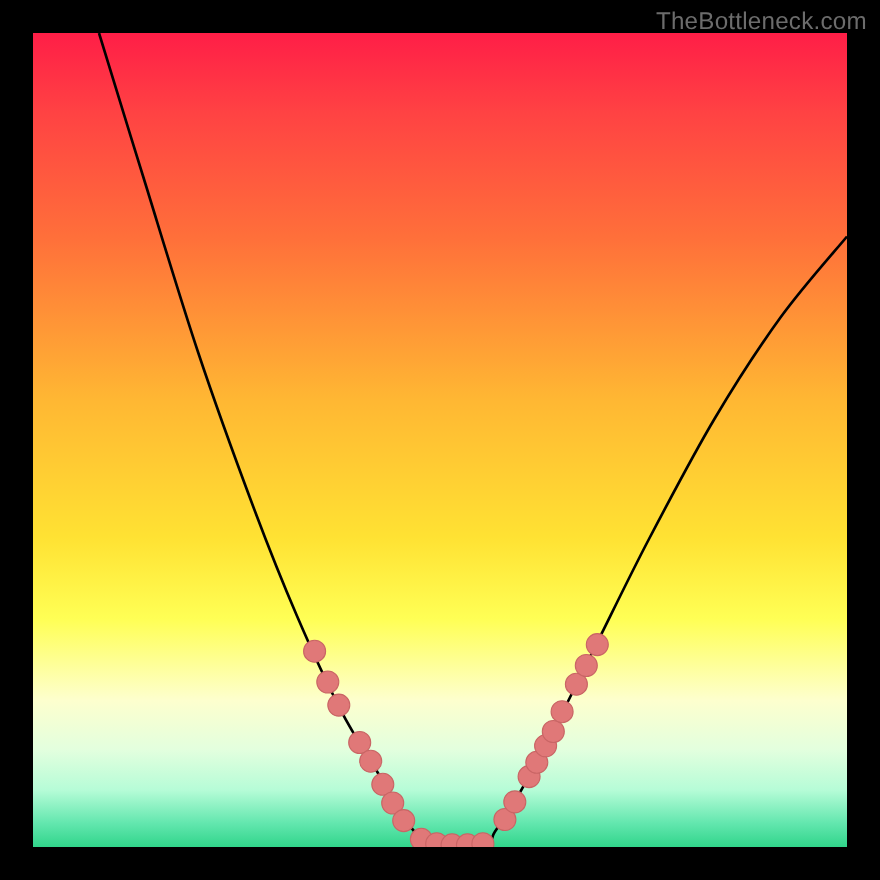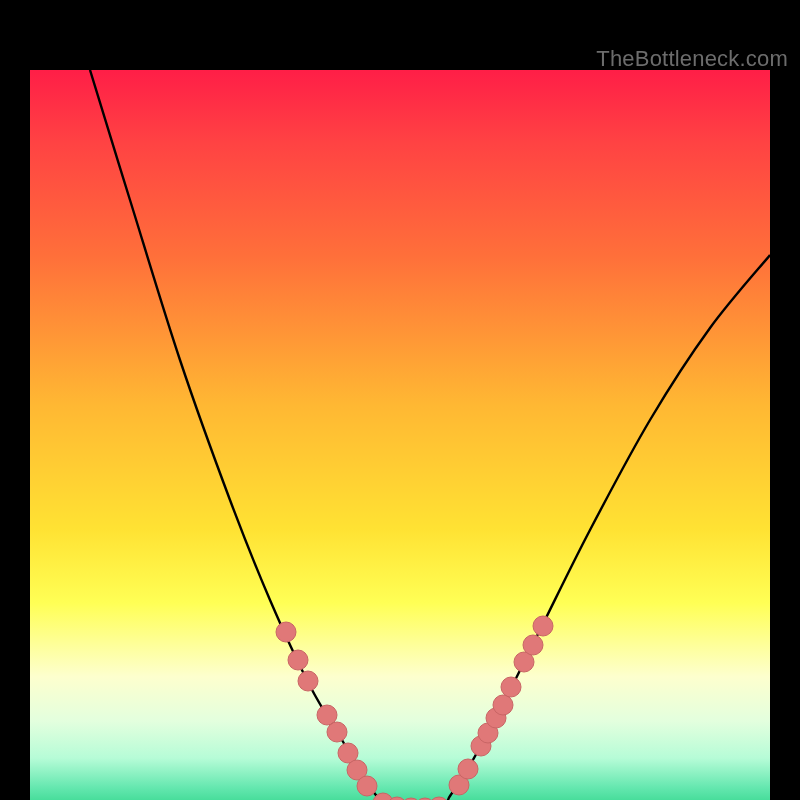--- a/index.html
+++ b/index.html
@@ -9,21 +9,20 @@
     height: 800px;
     overflow: hidden;
     background: #000;
     font-family: Arial, Helvetica, sans-serif;
   }
   .frame {
     position: relative;
     width: 800px;
     height: 694px;
     background: #000;
-    margin-top: 40px;
   }
   .plot {
     position: absolute;
     left: 30px;
     top: 30px;
     width: 740px;
     height: 740px;
     background: linear-gradient(
       to bottom,
       #ff1e47 0%,

